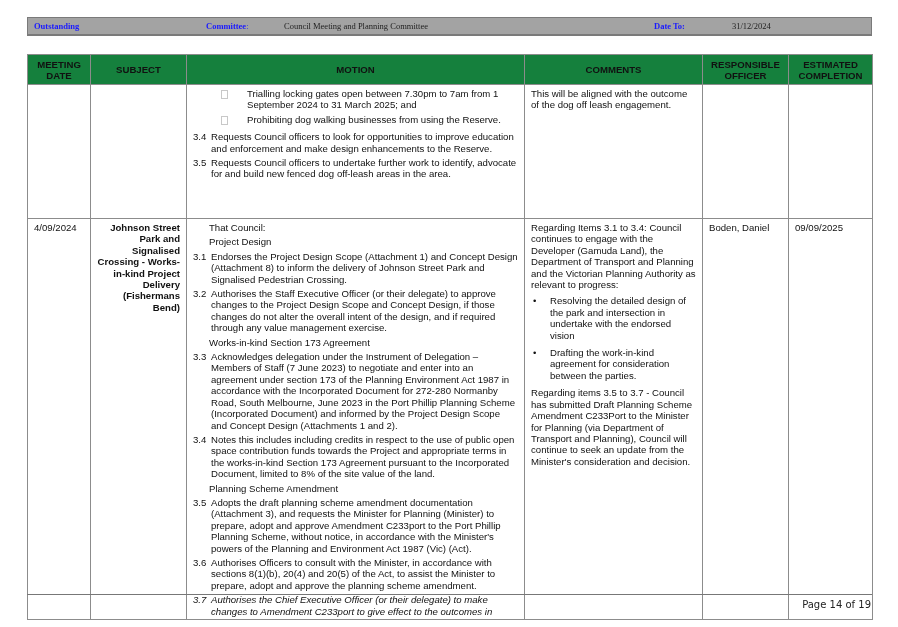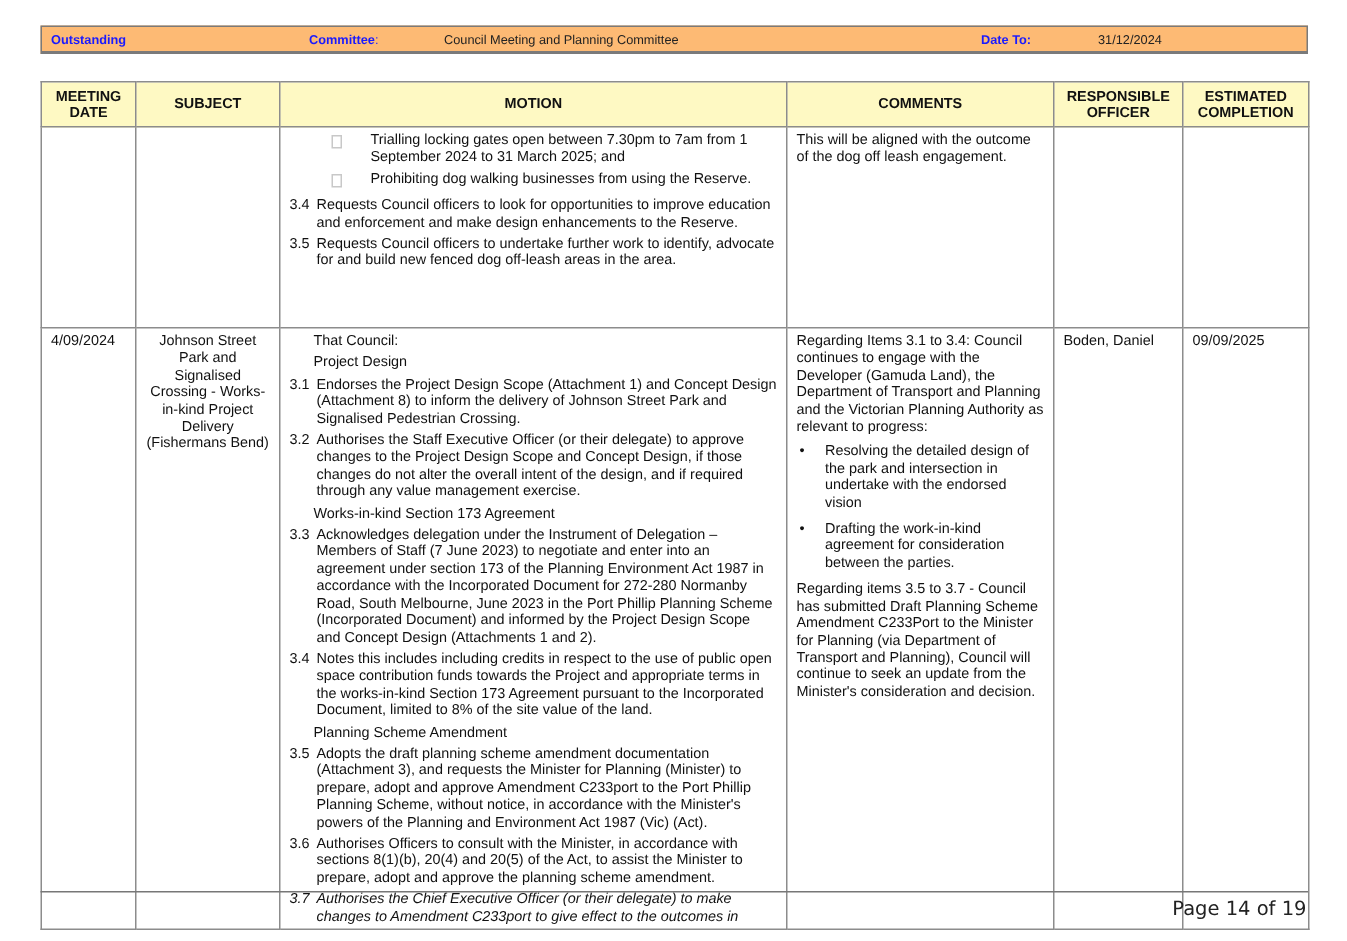--- a/index.html
+++ b/index.html
@@ -1,41 +1,41 @@
 <!DOCTYPE html>
 <html><head>
 <meta charset="utf-8">
 <style>
   * { box-sizing: border-box; margin: 0; padding: 0; }
   html, body { width: 898px; height: 627px; background: #ffffff; overflow: hidden; }
   body { position: relative; font-family: "Liberation Sans", sans-serif; color: #111; }
 
   .filter-bar {
     position: absolute; left: 27px; top: 17px; width: 845px; height: 19px;
-    border: 1px solid #7a7a7a; border-bottom-width: 2px; background: #fdba74;
-    font-family: Liberation Sans, sans-serif; font-size: 8.5px;
+    border: 1px solid #7a7a7a; border-bottom-width: 2px; background: #a3a3a3;
+    font-family: Liberation Serif, serif; font-size: 8.5px;
   }
   .filter-bar span { position: absolute; top: 3px; white-space: nowrap; }
   .fb-label { color: #1a1aff; font-weight: bold; }
   .fb-colon { color: #1a1aff; }
   .fb-value { color: #222; }
 
   table.register {
     position: absolute; left: 27px; top: 54px; width: 845px;
     border-collapse: collapse; table-layout: fixed;
     font-size: 9.6px; line-height: 11.4px;
   }
   table.register th, table.register td { border: 1px solid #8c8c8c; vertical-align: top; }
   table.register th {
-    background: #fef9c3; font-weight: bold; font-size: 9.6px; line-height: 11px;
+    background: #15803d; font-weight: bold; font-size: 9.6px; line-height: 11px;
     text-align: center; vertical-align: middle; height: 30px; padding: 2px 3px;
   }
   table.register td { padding: 3px 6px 2px 6px; }
   td.date-cell { padding-left: 5px; }
-  td.subject-cell { text-align: center; padding: 3px 8px; }
+  td.subject-cell { text-align: right; padding: 3px 8px; font-weight: bold; }
 
   .motion p { margin-bottom: 3px; margin-left: 16px; }
   .motion .heading { }
   .item { display: flex; margin-bottom: 3px; }
   .item-num { width: 18px; flex: 0 0 18px; }
   .item-text { flex: 1; }
   .sub-bullet { display: flex; margin-bottom: 3px; padding-left: 28px; }
   .sub-bullet .box { width: 26px; flex: 0 0 26px; color: #aaa; font-size: 8px; }
   .sub-bullet .box::before {
     content: ""; display: inline-block; width: 5px; height: 7px;
@@ -46,30 +46,30 @@
   .c-bullet { display: flex; margin-bottom: 6px; }
   .c-bullet .dot { width: 19px; flex: 0 0 19px; padding-left: 2px; }
   .c-bullet .txt { flex: 1; }
 
   .footer-rule {
     position: absolute; left: 27px; top: 594px; width: 845px; height: 0;
     border-top: 1px solid #777;
   }
   .page-num {
     position: absolute; right: 27px; top: 599px;
-    font-family: "DejaVu Sans", sans-serif; font-size: 13px; color: #222;
+    font-family: "DejaVu Sans", sans-serif; font-size: 10px; color: #222;
   }
 </style>
 </head>
 <body>
 
 <div class="filter-bar">
   <span class="fb-label" style="left:6px;">Outstanding</span>
   <span style="left:178px;"><b class="fb-label">Committee</b><span class="fb-colon" style="position:static;">:</span></span>
-  <span class="fb-value" style="left:268px;">Council Meeting and Planning Committee</span>
+  <span class="fb-value" style="left:256px;">Council Meeting and Planning Committee</span>
   <span class="fb-label" style="left:626px;">Date To:</span>
   <span class="fb-value" style="left:704px;">31/12/2024</span>
 </div>
 
 <table class="register">
   <colgroup>
     <col style="width:63px">
     <col style="width:96px">
     <col style="width:338px">
     <col style="width:178px">

